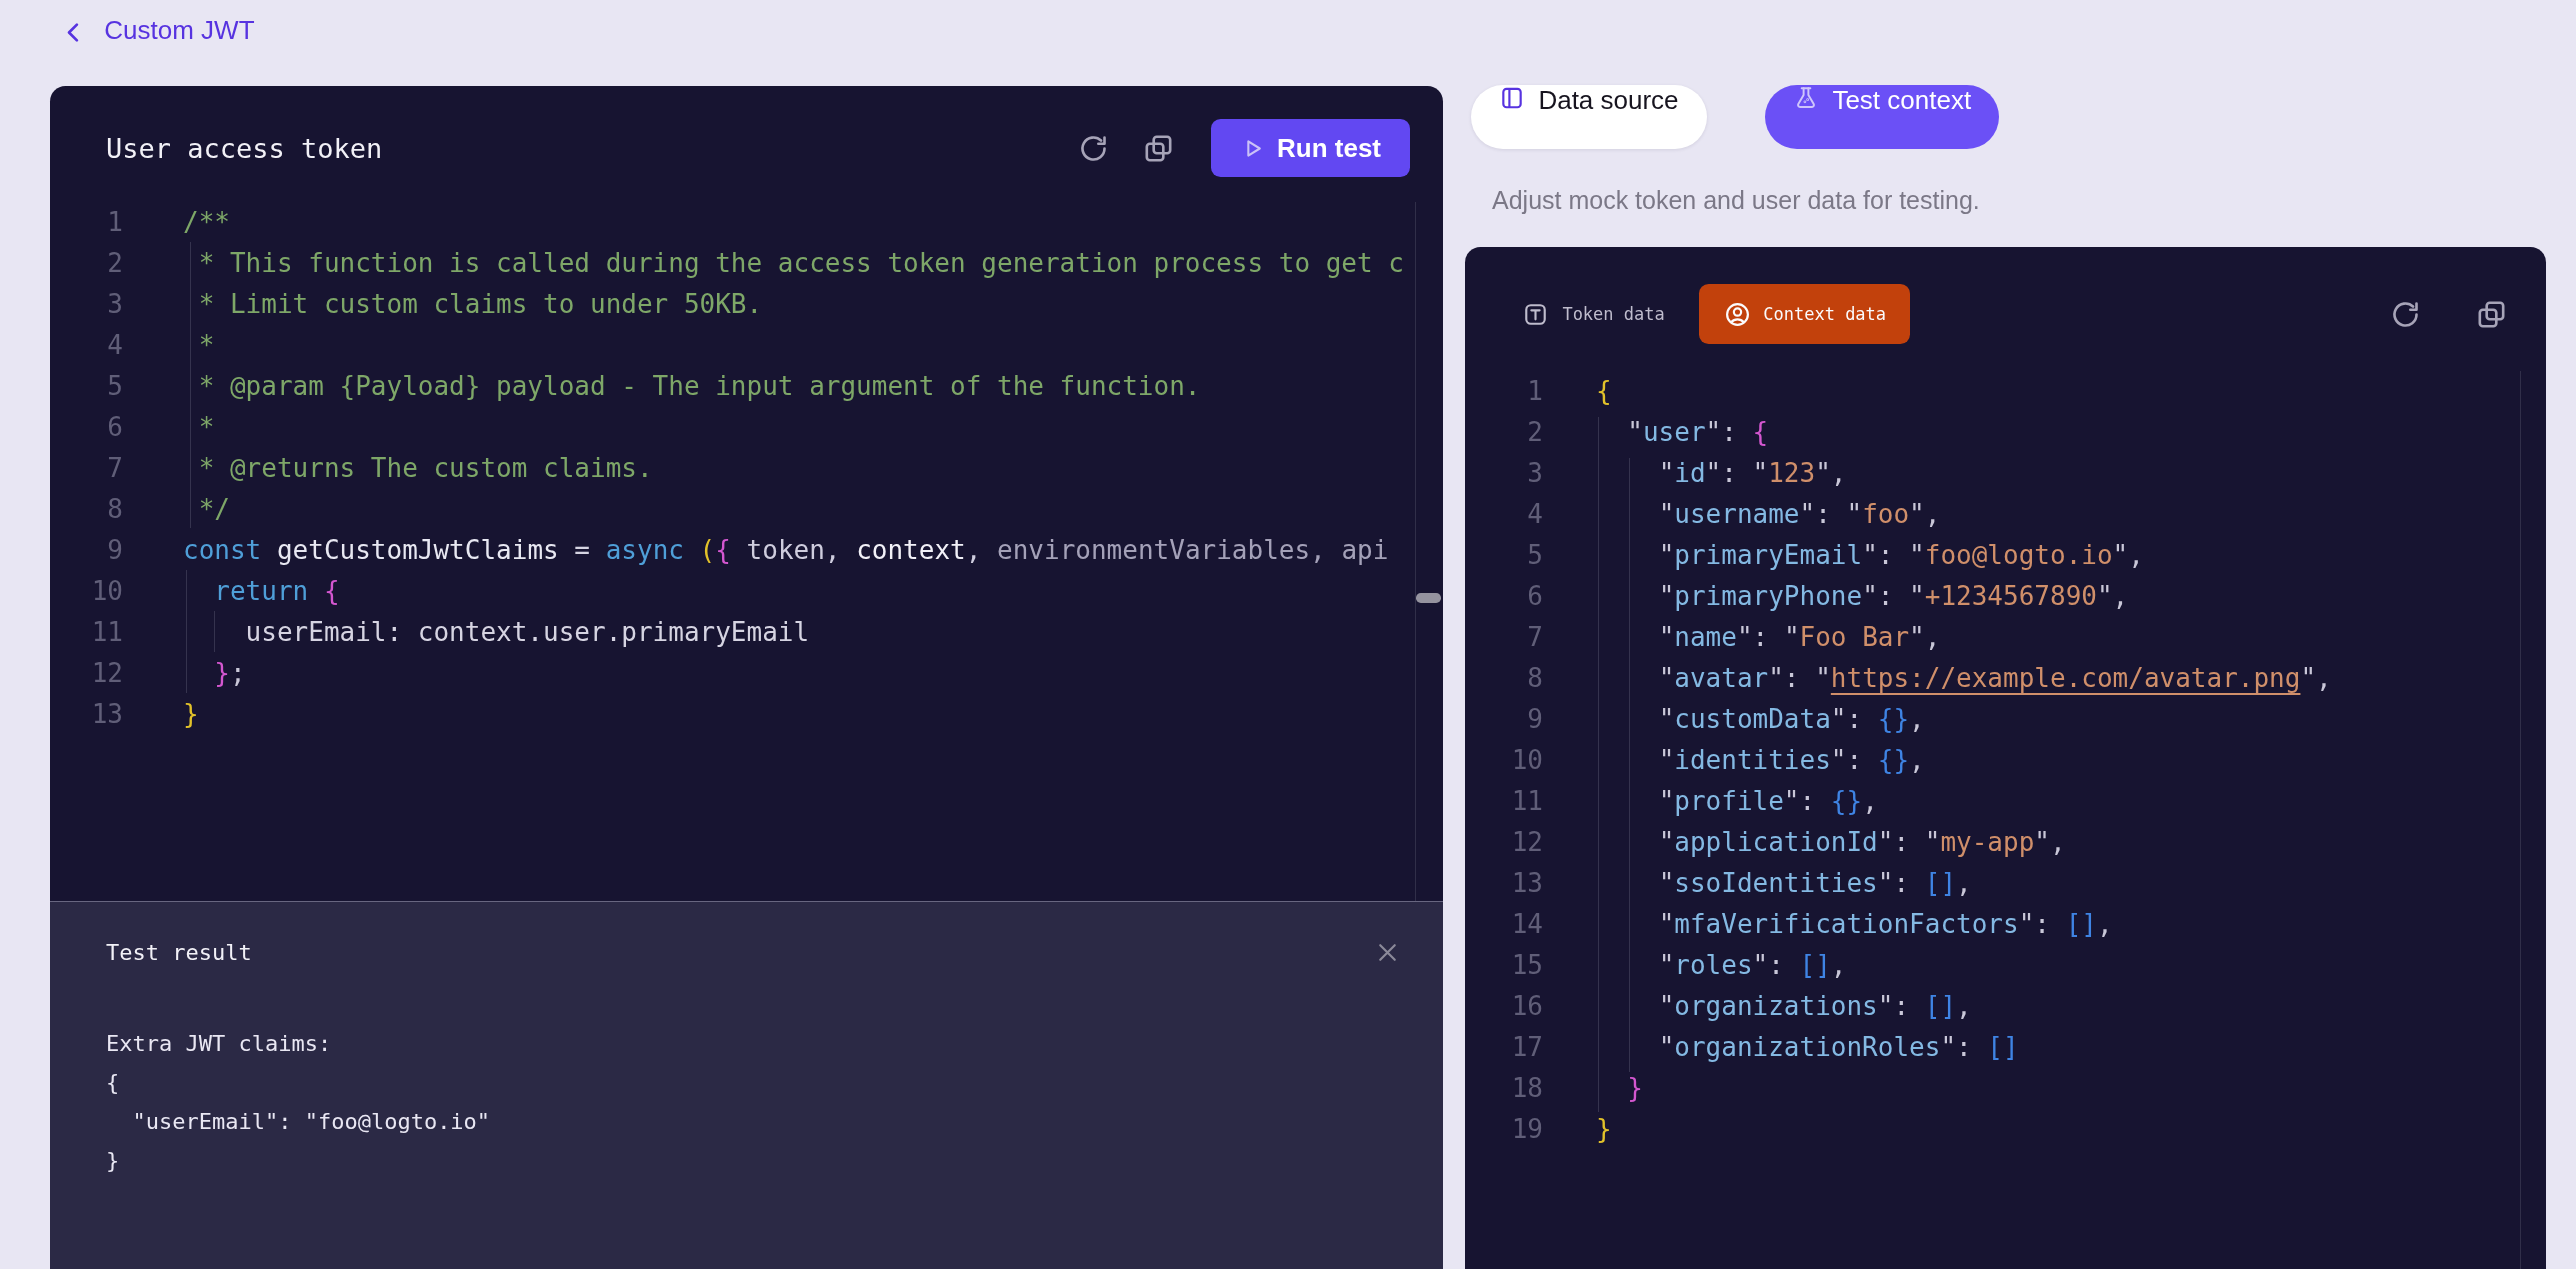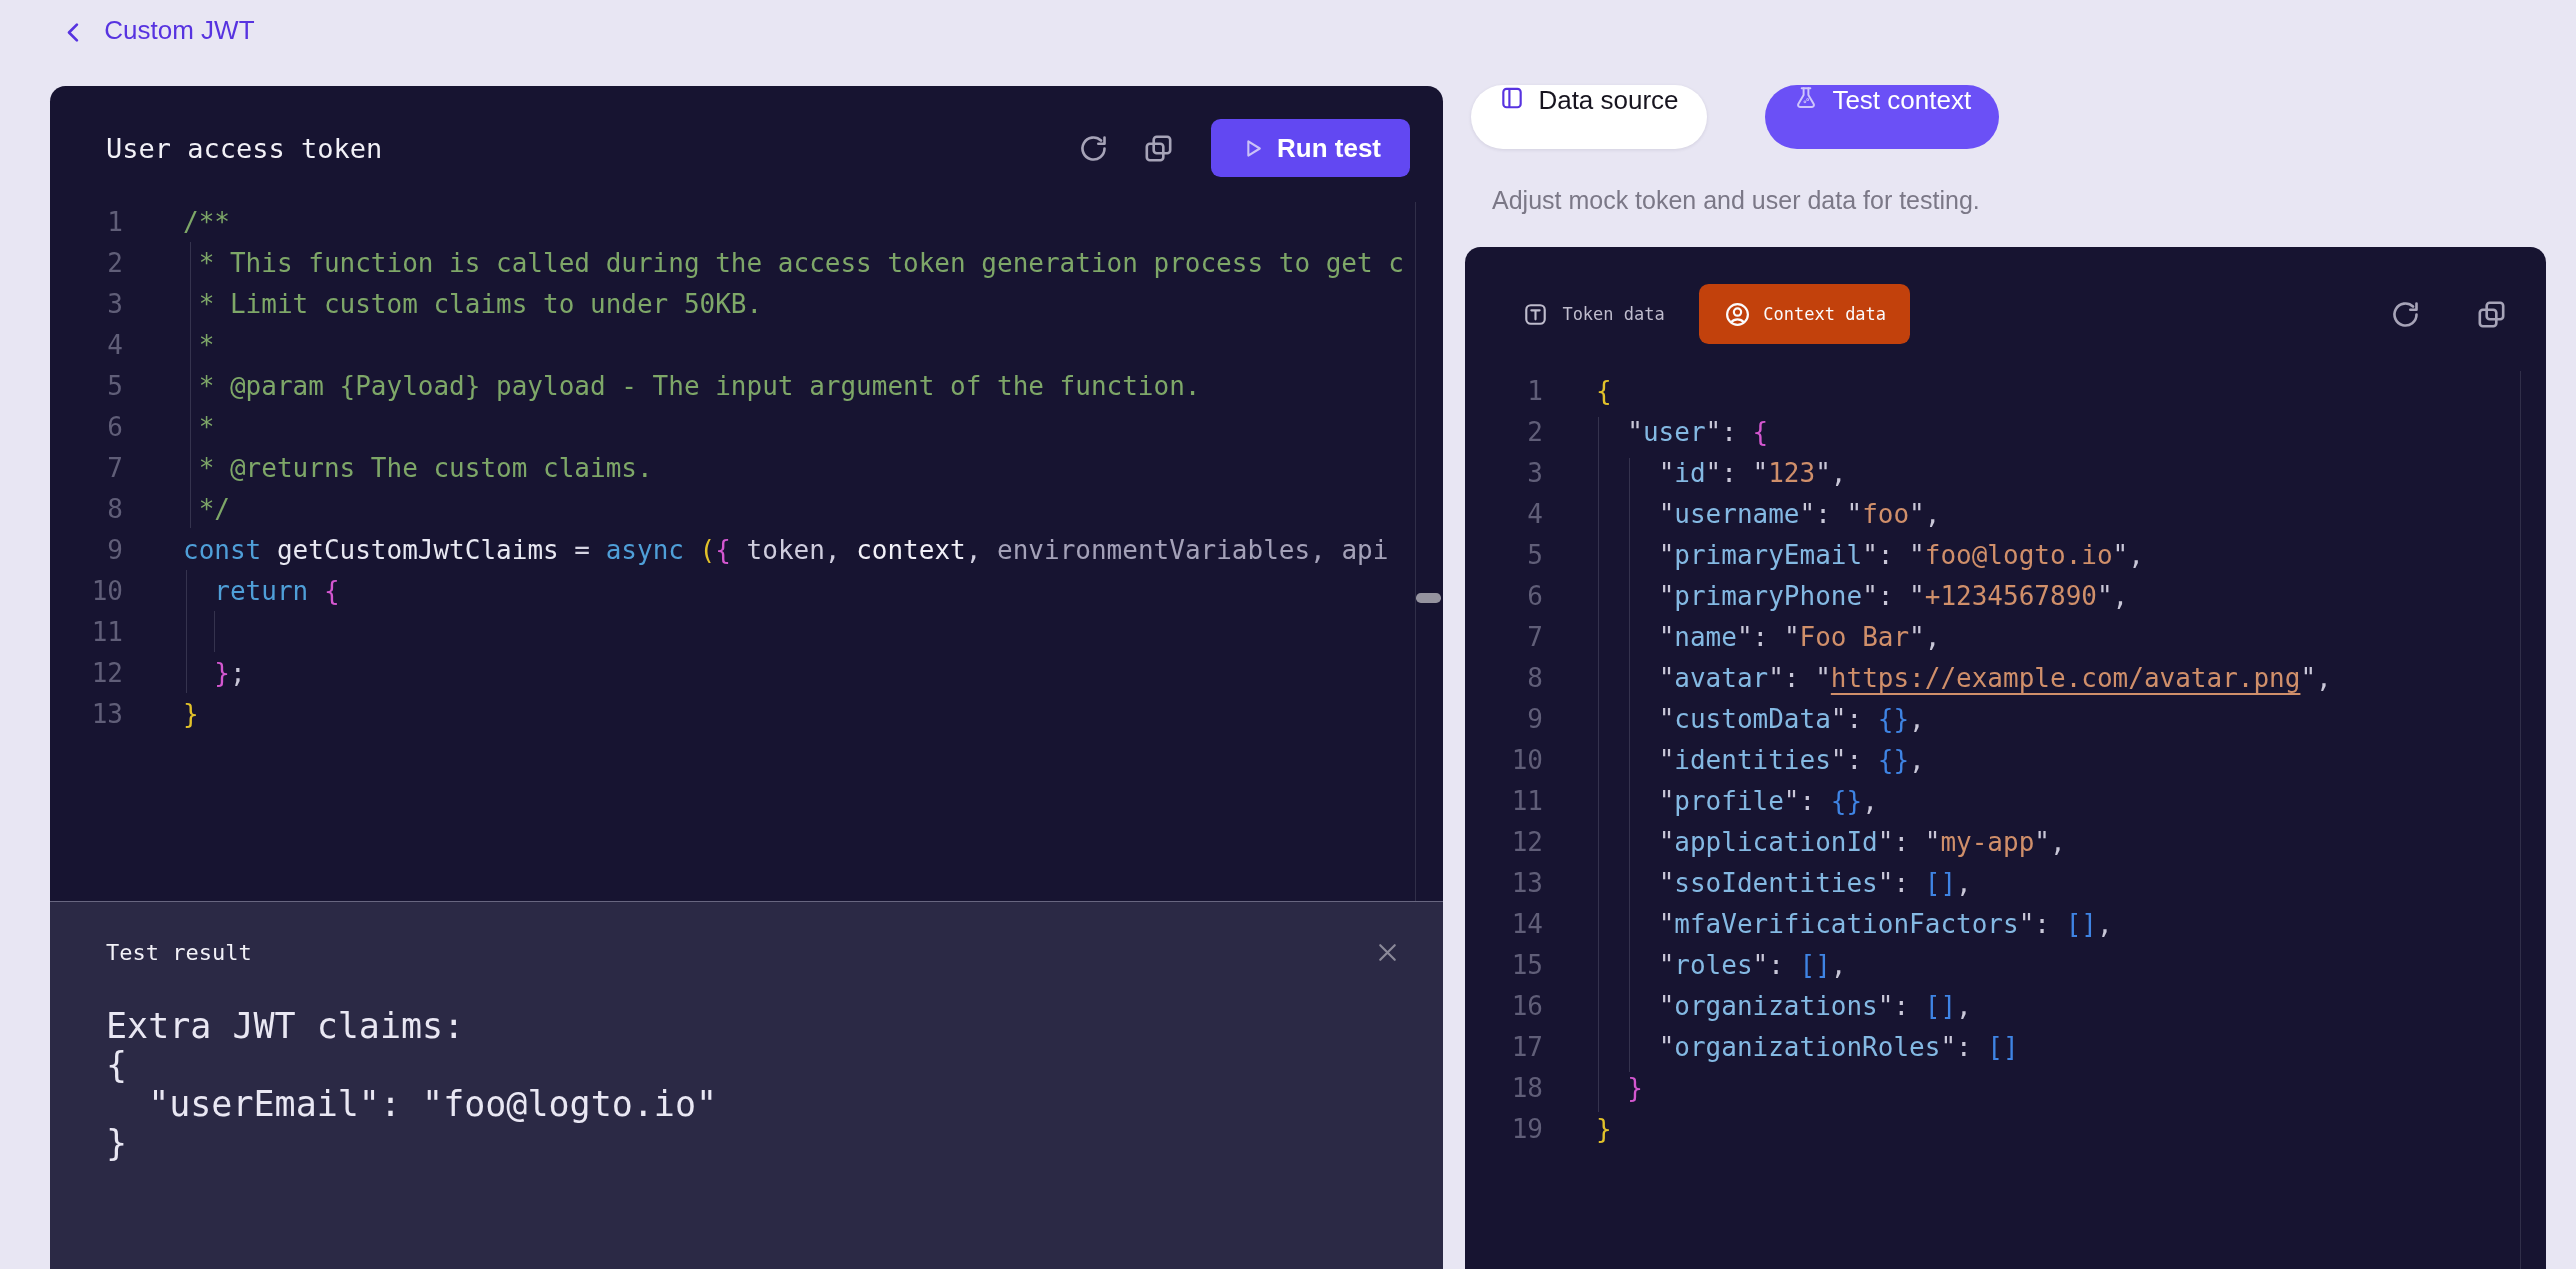--- a/index.html
+++ b/index.html
@@ -65,21 +65,21 @@
   .c-str{color:#d08f6a;}
   .c-link{color:#d08f6a;text-decoration:underline;text-underline-offset:5.8px;}
 
   
   .test-result{position:absolute;left:0;right:0;top:815px;bottom:0;background:#2b2945;
                border-top:1.9px solid #686680;padding:33px 38px 0 56px;}
   .tr-head{display:flex;align-items:center;}
   .tr-title{font-size:22px;color:#f2f1f7;flex:1;}
   .tr-close{background:none;border:none;padding:0;color:#8b8999;width:35px;height:35px;
             display:flex;align-items:center;justify-content:center;cursor:pointer;}
-  .tr-body{margin-top:37px;font-size:35px;line-height:39px;color:#e9e7f3;white-space:pre;}
+  .tr-body{margin-top:54px;font-size:22px;line-height:39px;color:#e9e7f3;white-space:pre;}
 
   
   .pill{position:absolute;top:85px;height:64px;display:inline-flex;align-items:flex-start;gap:13.4px;
         border-radius:33px;font-size:26px;font-weight:500;padding:0 28px;border:none;cursor:pointer;}
   .pill-data{left:1471px;background:#ffffff;color:#17141f;box-shadow:0 1px 3.8px rgba(25,20,60,0.10);}
   .pill-data .pill-icon{color:#5733e0;display:flex;}
   .pill-test{left:1765px;background:#6b50f6;color:#ffffff;}
   .pill-test .pill-icon{color:#cfc6fb;display:flex;}
   .description{position:absolute;left:1492px;top:186px;font-size:25px;color:#7b7887;}
 
@@ -180,20 +180,21 @@
         <div class="cl">
           <span class="ln">9</span>
           <span class="lc"><span class="c-kw">const</span><span class="c-fn"> getCustomJwtClaims </span><span class="c-plain">= </span><span class="c-kw">async</span><span class="c-plain"> </span><span class="c-bry">(</span><span class="c-brm">{</span><span class="c-var"> token, </span><span class="c-varb">context</span><span class="c-var">, </span><span class="c-vard">environmentVariables, api</span></span>
         </div>
         <div class="cl">
           <span class="ln">10</span>
           <span class="lc"><span class="c-plain">  </span><span class="c-kw">return</span><span class="c-plain"> </span><span class="c-brm">{</span></span>
         </div>
         <div class="cl">
           <span class="ln">11</span>
+          <span class="lc"><span class="c-plain">    userEmail: context.user.primaryEmail</span></span>
         </div>
         <div class="cl">
           <span class="ln">12</span>
           <span class="lc"><span class="c-plain">  </span><span class="c-brm">}</span><span class="c-punc">;</span></span>
         </div>
         <div class="cl">
           <span class="ln">13</span>
           <span class="lc"><span class="c-bry">}</span></span>
         </div>
       </div>

